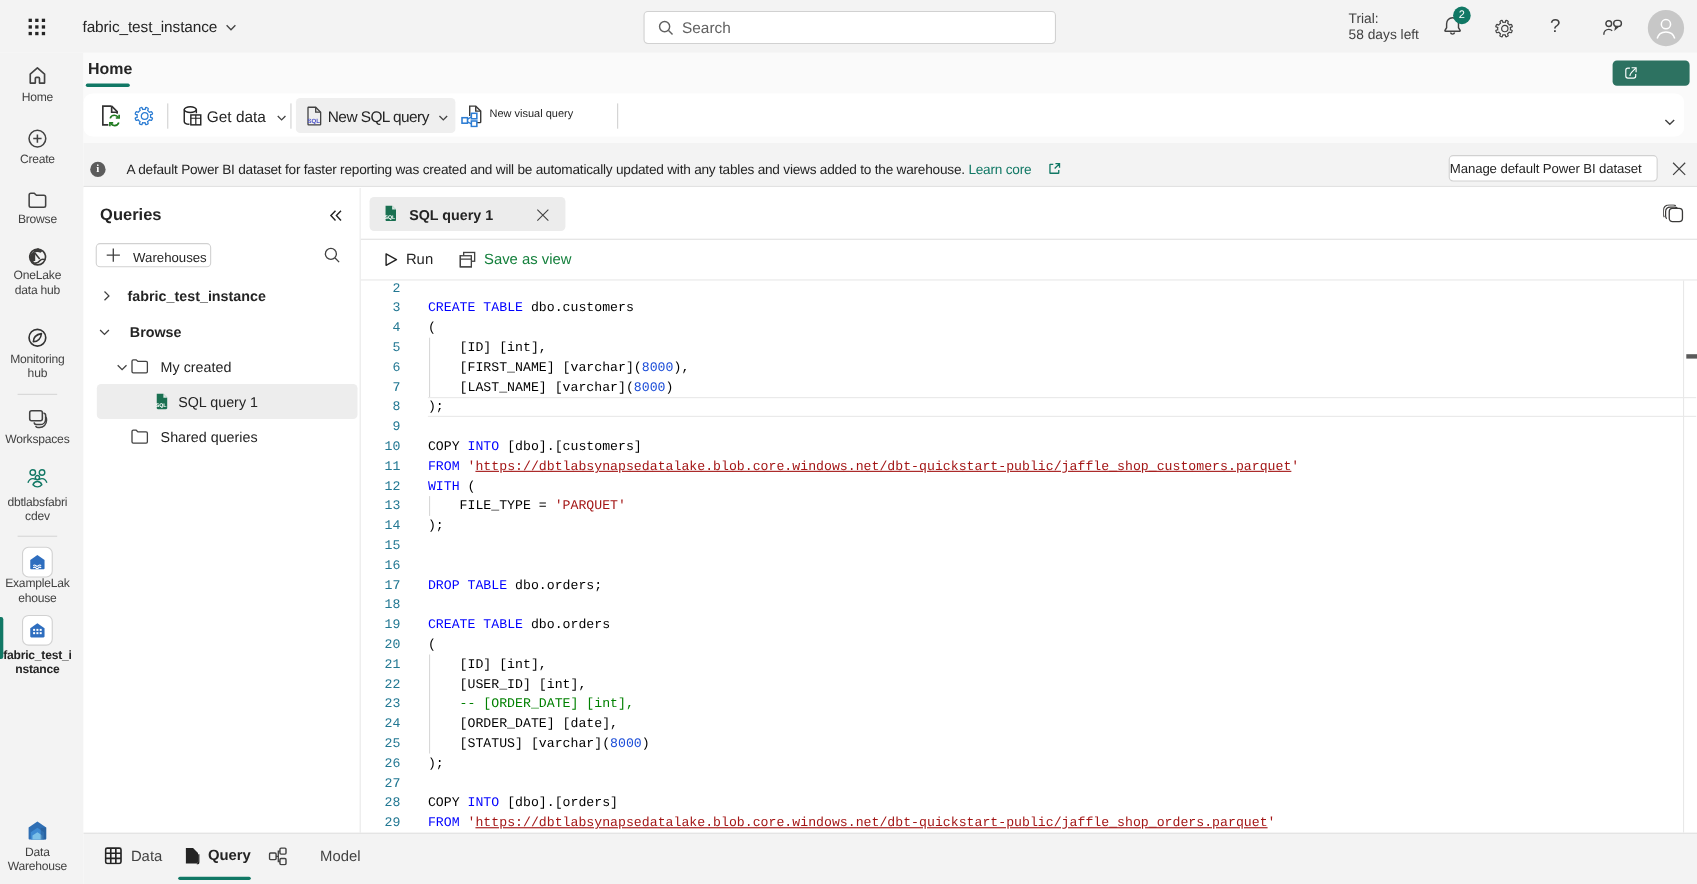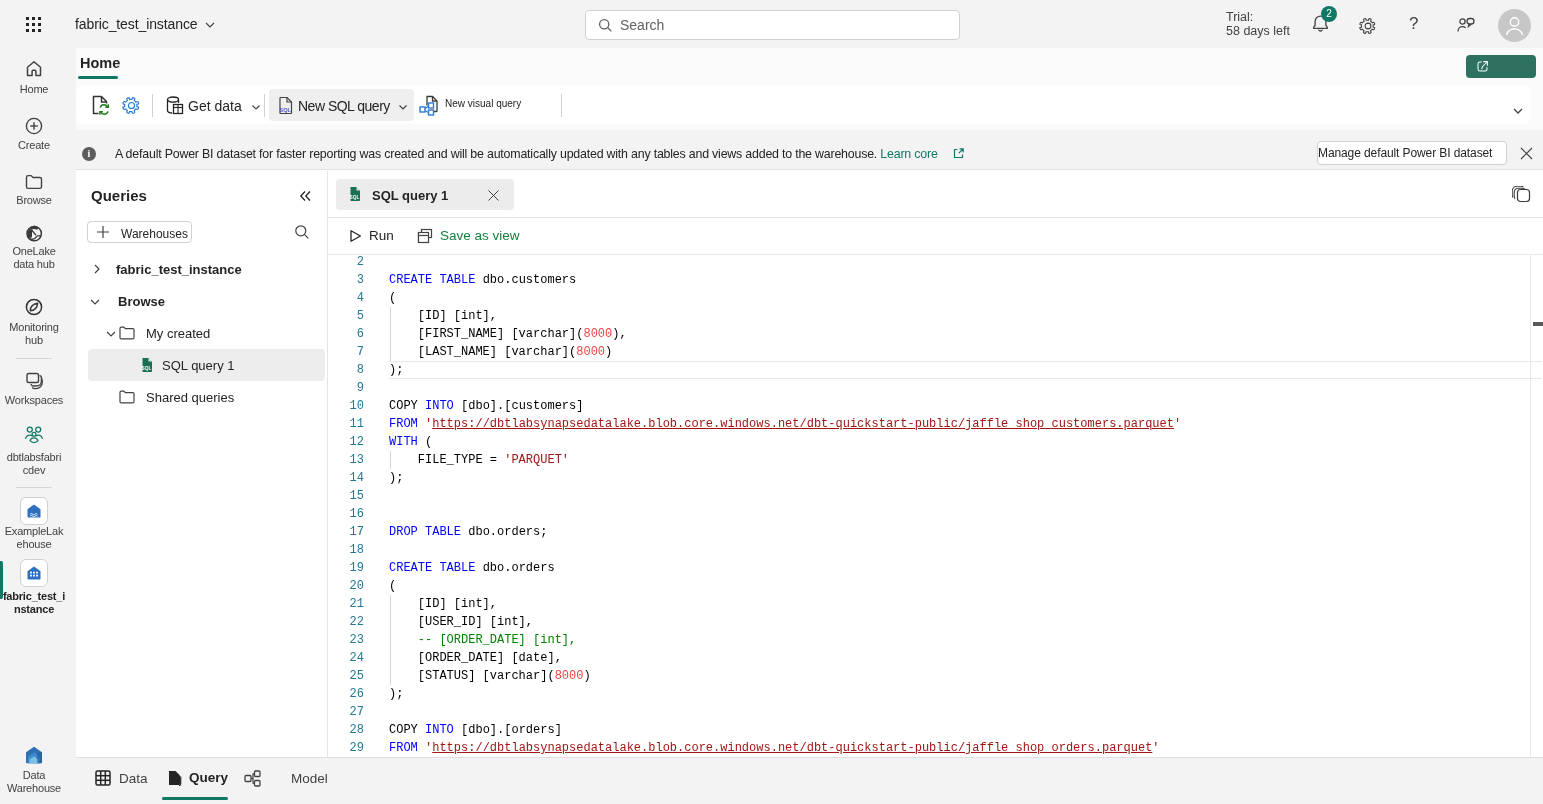--- a/index.html
+++ b/index.html
@@ -2,21 +2,21 @@
 <html><head>
 <meta charset="utf-8">
 <style>
   * { margin:0; padding:0; box-sizing:border-box; }
   html,body { width:1543px; height:804px; overflow:hidden; }
   body { font-family:"Liberation Sans", sans-serif; background:#fff; position:relative; color:#242424; }
   .abs { position:absolute; }
   svg { display:block; }
   .cl { height:18px; }
   .gn { display:inline-block; width:24px; text-align:right; color:#237893; margin-right:25px; }
-  .k { color:#0000ff; } .s { color:#a31515; } .n { color:#ef4444; } .c { color:#008000; }
+  .k { color:#0000ff; } .s { color:#a31515; } .n { color:#1d4ed8; } .c { color:#008000; }
   .u { color:#a31515; text-decoration:underline; }
   .lbl { position:absolute; width:76px; text-align:center; font-size:11px; color:#424242; line-height:13px; letter-spacing:-0.2px; }
 </style>
 </head>
 <body>
 
 <div class="abs" style="left:0;top:0;width:1543px;height:48px;background:#f3f3f3;"></div>
 
 <svg class="abs" style="left:25px;top:16px;" width="18" height="18" viewBox="0 0 18 18">
   <g fill="#242424">

